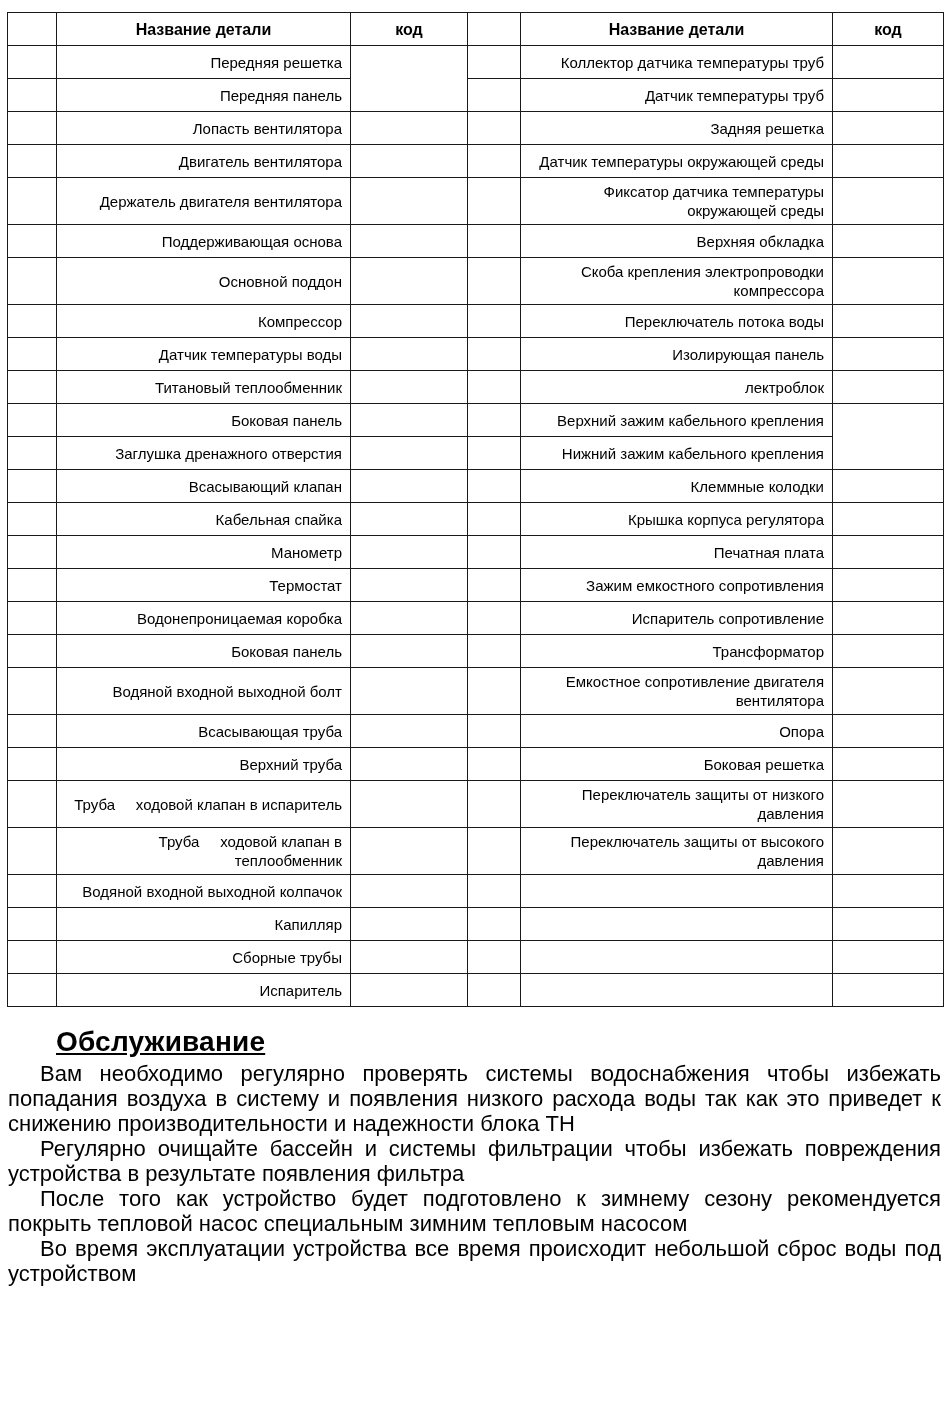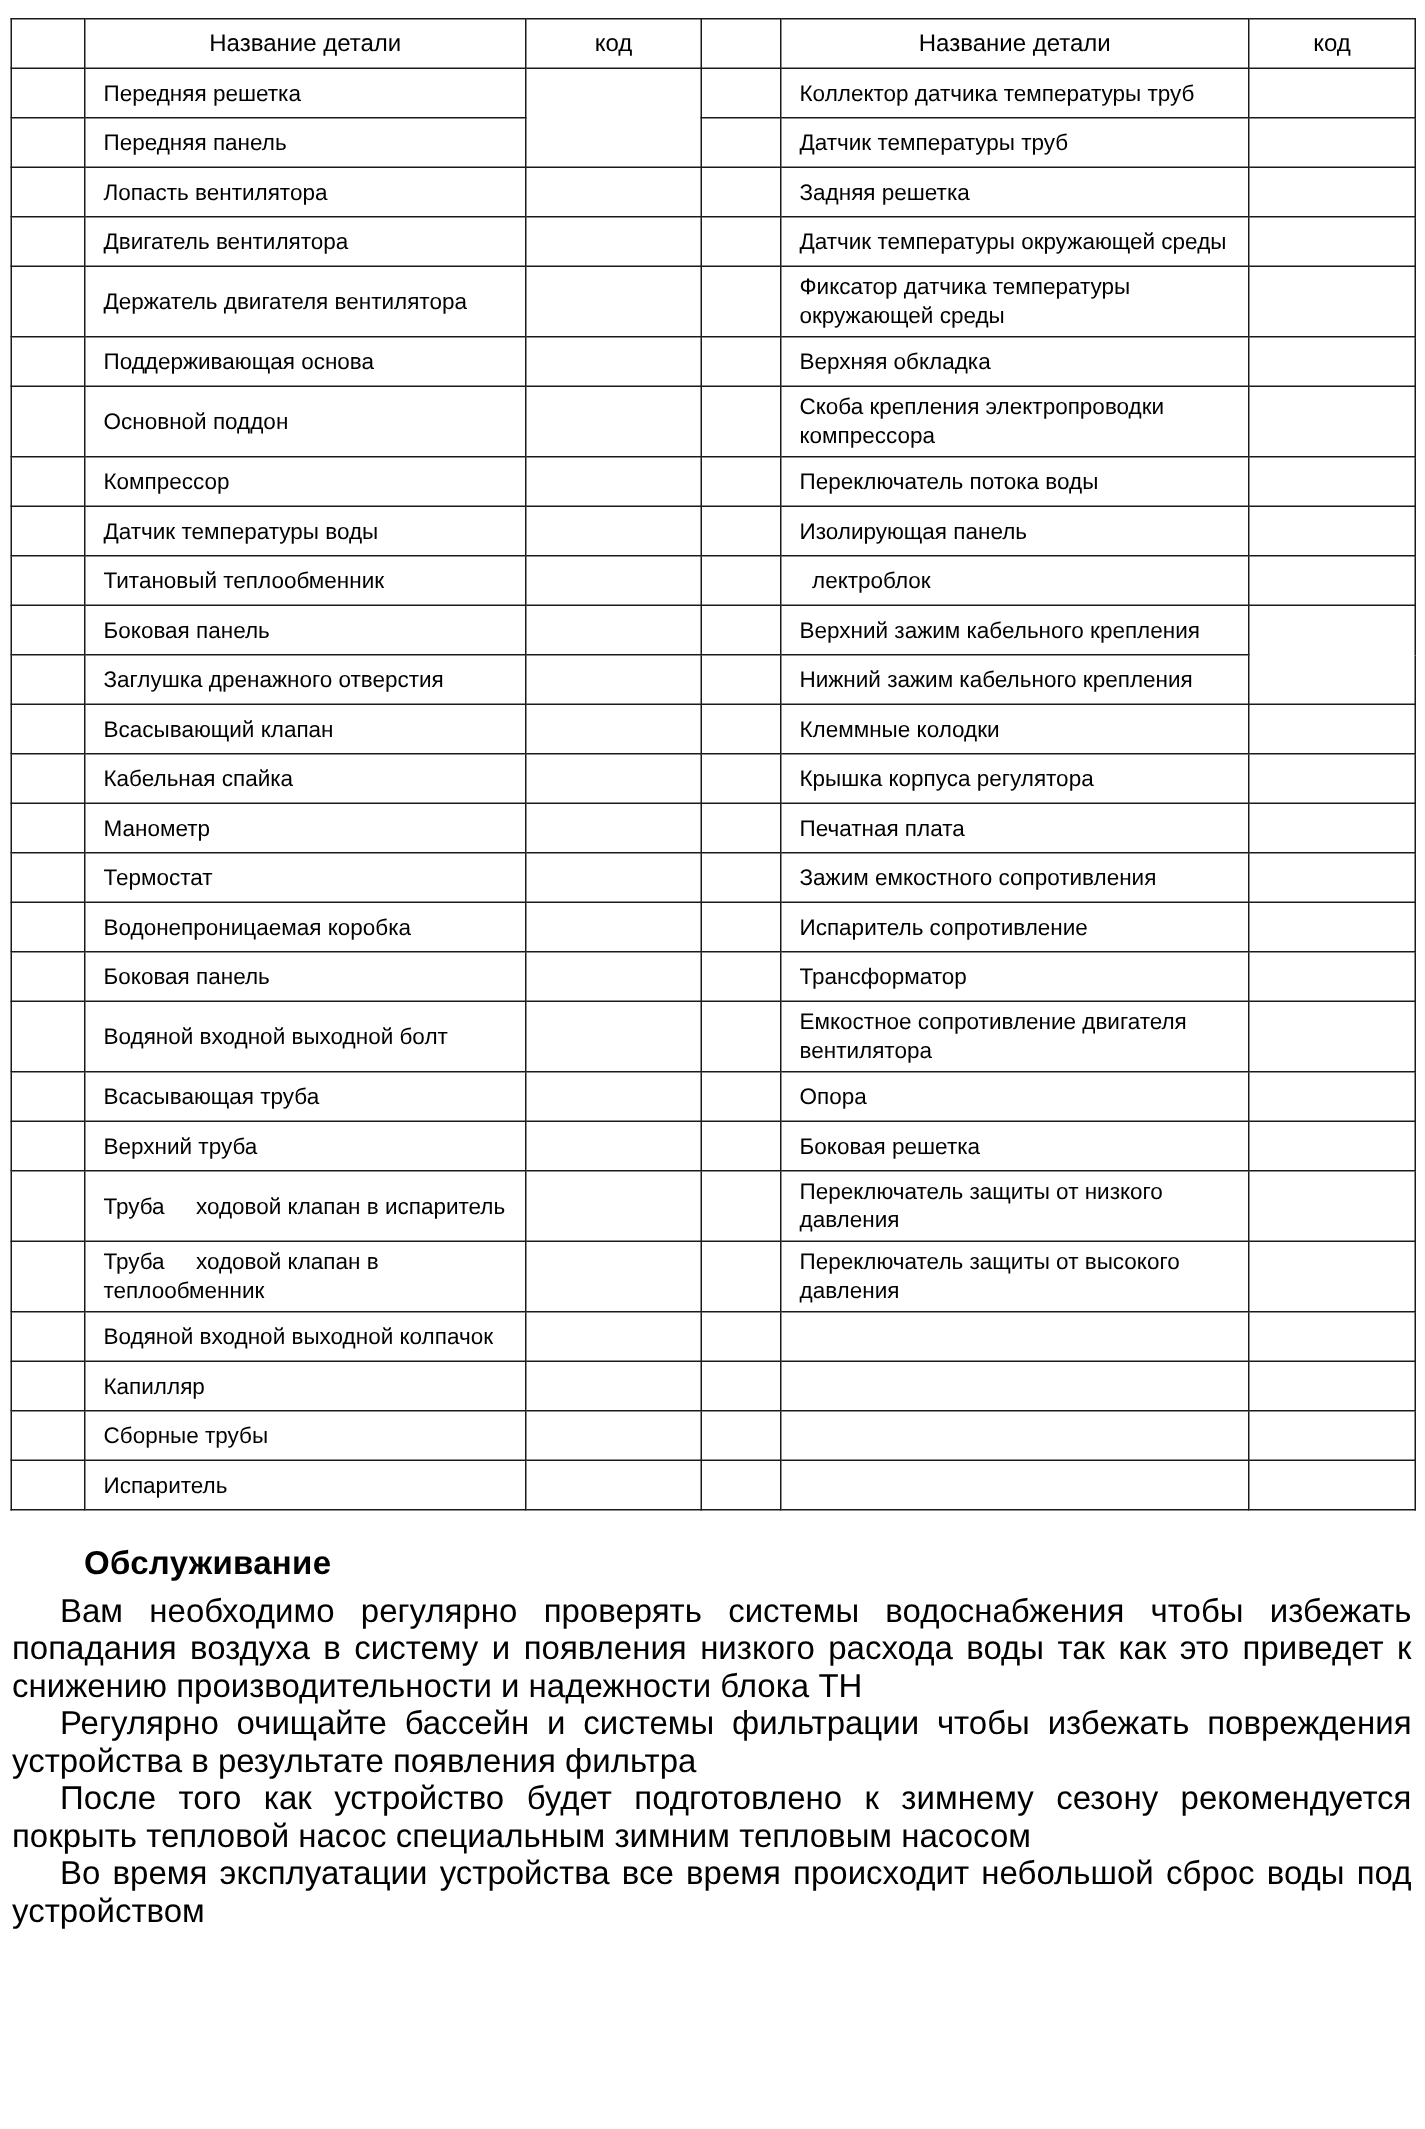--- a/index.html
+++ b/index.html
@@ -36,42 +36,43 @@
   table.parts th, table.parts td{
     border:1px solid var(--border);
     padding:4px 8px 4px 12px;
     vertical-align:middle;
     font-size:15px;
     line-height:19px;
     overflow:hidden;
   }
   table.parts tr{height:33px;}
   table.parts thead th{
-    font-weight:normal;
+    font-weight:bold;
     font-size:16px;
     text-align:center;
     padding:4px 2px;
   }
   td.name{
-    text-align:left;
+    text-align:right;
     white-space:pre-wrap;
     word-wrap:break-word;
   }
   td.num, td.code{padding:4px 2px;}
   
   .maintenance{
     margin-top:20px;
     padding:0 2px 0 1px;
   }
   .maintenance h2{
-    font-size:22px;
+    font-size:28px;
     line-height:30px;
     font-weight:bold;
     margin:0 0 4px 48px;
     letter-spacing:0.2px;
+    text-decoration:underline;
   }
   .maintenance p{
     margin:0;
     font-size:22px;
     line-height:25px;
     text-align:justify;
     text-indent:32px;
   }
 </style>
 </head>

